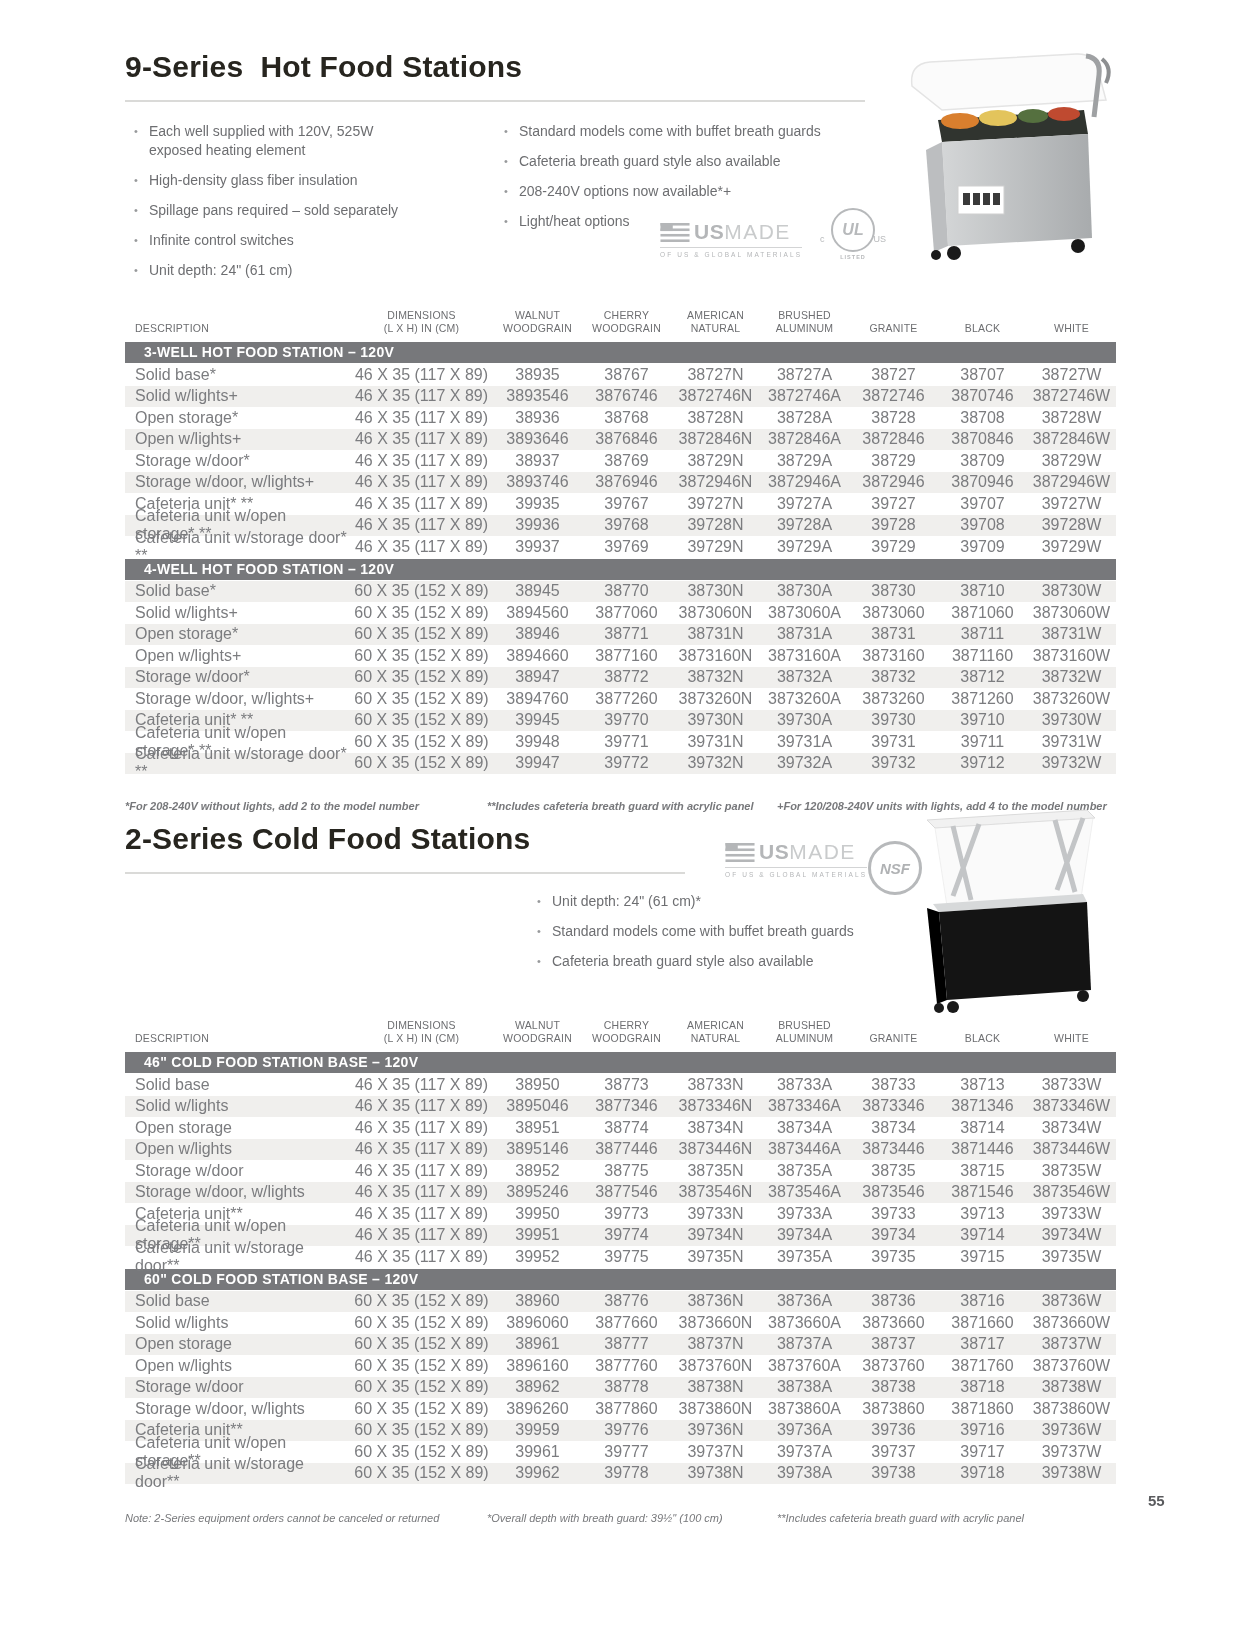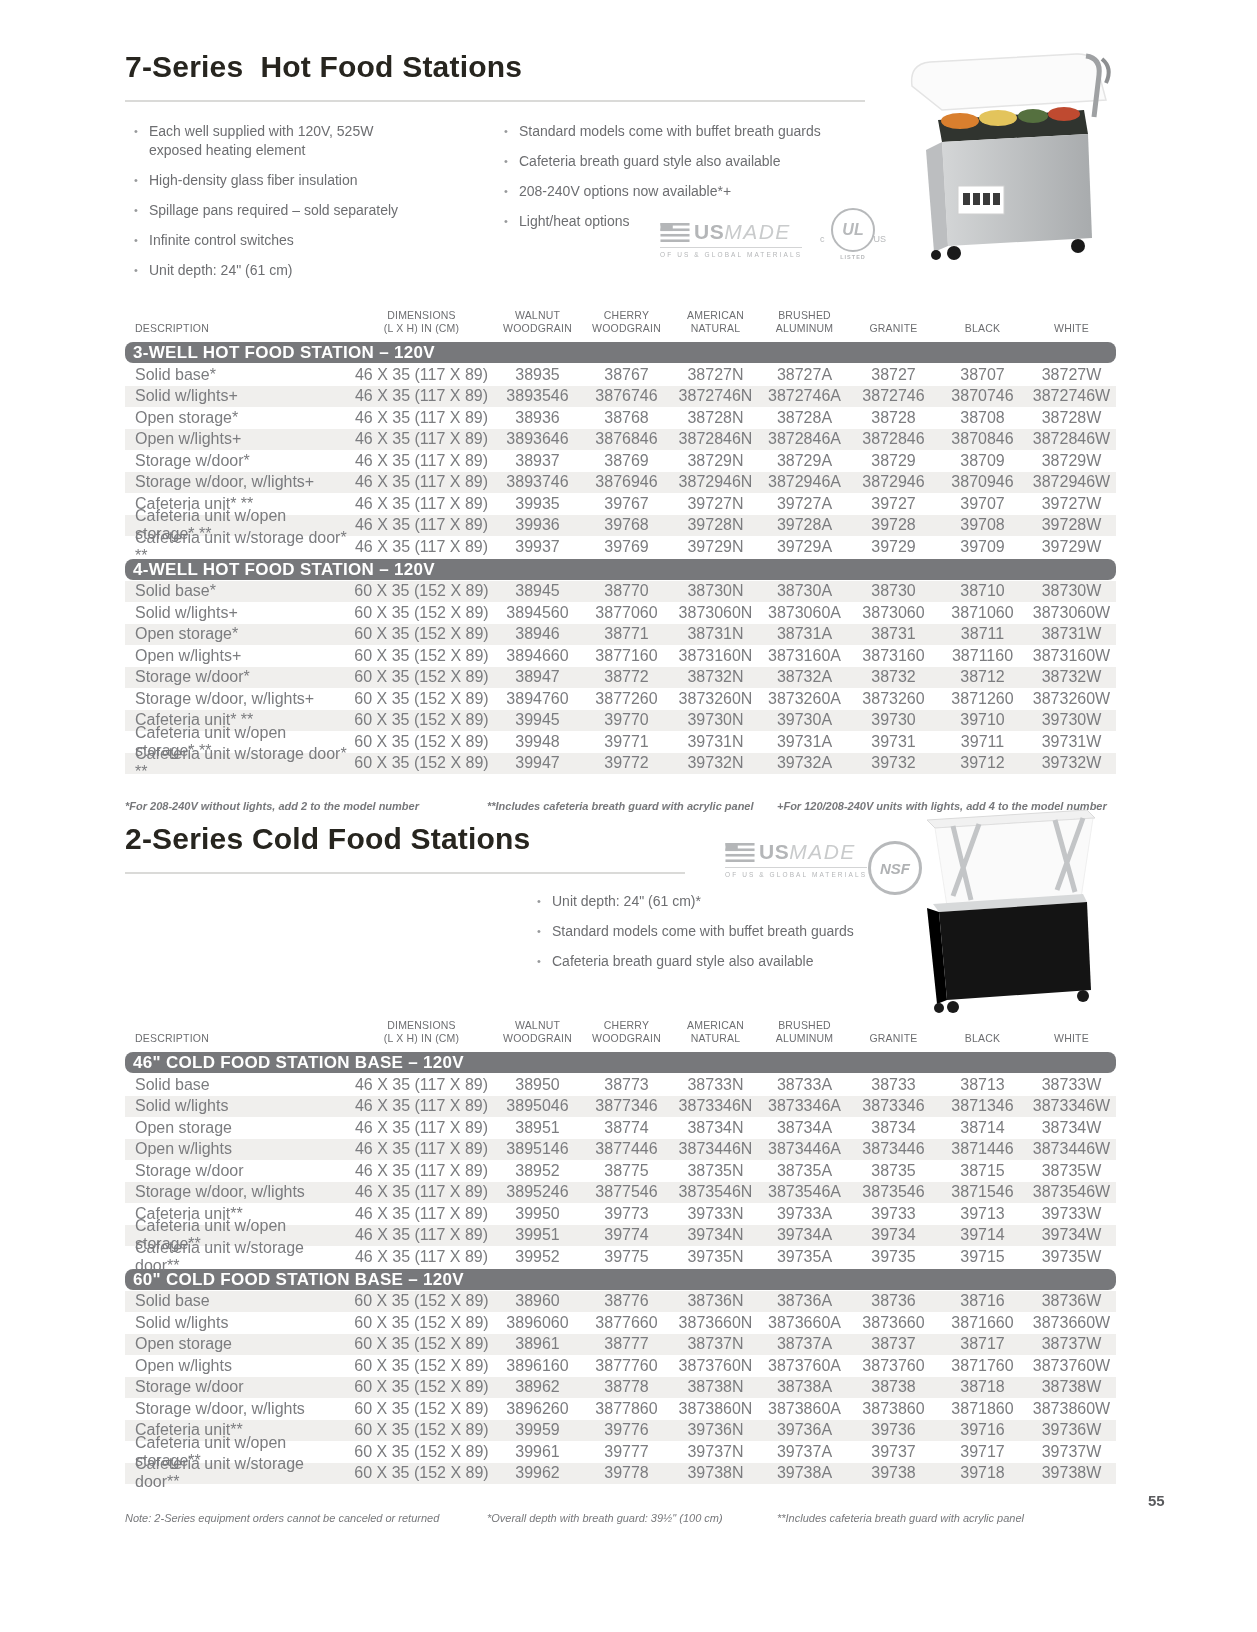--- a/index.html
+++ b/index.html
@@ -22,33 +22,33 @@
   .thead{height:44px;align-items:flex-end;padding-bottom:5px;}
   .hcell{font-size:10.5px;color:#6d6e71;line-height:1.3;letter-spacing:0.2px;}
   .hcell div{min-height:0;}
   .drow{height:21.5px;align-items:center;font-size:16px;color:#7b7c7f;}
   .drow.alt{background:#f0efed;}
   .tcell{text-align:center;box-sizing:border-box;}
   .c0{width:225px;text-align:left;padding-left:10px;}
   .c1{width:143px;}
   .c2,.c3,.c4,.c5,.c6,.c7,.c8{width:89px;}
   .secbar{height:21px;background:#77787b;color:#ffffff;font-weight:bold;
-          font-size:17px;line-height:21px;padding-left:8px;letter-spacing:0.3px;
-          margin:1px 0;box-sizing:border-box;border-radius:8px;}
+          font-size:14px;line-height:21px;padding-left:19px;letter-spacing:0.3px;
+          margin:1px 0;box-sizing:border-box;}
 
   .fnotes{position:absolute;height:16px;width:1010px;font-style:italic;
           font-size:11px;color:#77787b;}
   .fnotes span{position:absolute;top:0;white-space:nowrap;}
   .fn1{left:0;} .fn2{left:362px;} .fn3{left:652px;}
 
   
   .usmade{position:absolute;color:#b4b6b8;}
   .usmade-top{display:flex;align-items:center;}
   .usmade .us{font-weight:bold;font-size:21px;letter-spacing:0.5px;margin-left:4px;}
-  .usmade .made{font-size:21px;color:#c9cbcc;letter-spacing:1.5px;font-style:italic;}
+  .usmade .made{font-size:21px;color:#c9cbcc;letter-spacing:1.5px;}
   .usmade-sub{font-size:6.5px;letter-spacing:2.1px;margin-top:3px;
               border-top:1px solid #d3d4d5;padding-top:3px;white-space:nowrap;}
 
   .ul-logo{position:absolute;width:70px;text-align:center;color:#b7b9bb;}
   .ul-circle{width:40px;height:40px;border:2.5px solid #b7b9bb;border-radius:50%;
              margin:0 auto;display:flex;align-items:center;justify-content:center;
              font-weight:bold;font-size:16px;font-style:italic;}
   .ul-c{position:absolute;left:2px;top:26px;font-size:9px;}
   .ul-us{position:absolute;right:2px;top:26px;font-size:9px;}
   .ul-listed{font-size:5.5px;letter-spacing:1px;margin-top:2px;font-weight:bold;}
@@ -59,21 +59,21 @@
 
   .photo{position:absolute;}
   .pagenum{position:absolute;left:1148px;top:1492px;font-size:15px;
            font-weight:bold;color:#5a5b5e;}
 </style>
 </head>
 <body>
 
 <div class="page">
 
-  <h1 class="title" style="left:125px;top:50px;margin:0;">7-Series  Hot Food Stations</h1>
+  <h1 class="title" style="left:125px;top:50px;margin:0;">9-Series  Hot Food Stations</h1>
   <div class="rule" style="left:125px;top:100px;width:740px;"></div>
 
   <ul class="bullets" style="left:127px;top:118px;width:295px;">
     <li>Each well supplied with 120V, 525W exposed heating element</li>
     <li>High-density glass fiber insulation</li>
     <li>Spillage pans required – sold separately</li>
     <li>Infinite control switches</li>
     <li>Unit depth: 24" (61 cm)</li>
   </ul>
   <ul class="bullets" style="left:497px;top:118px;width:390px;">

